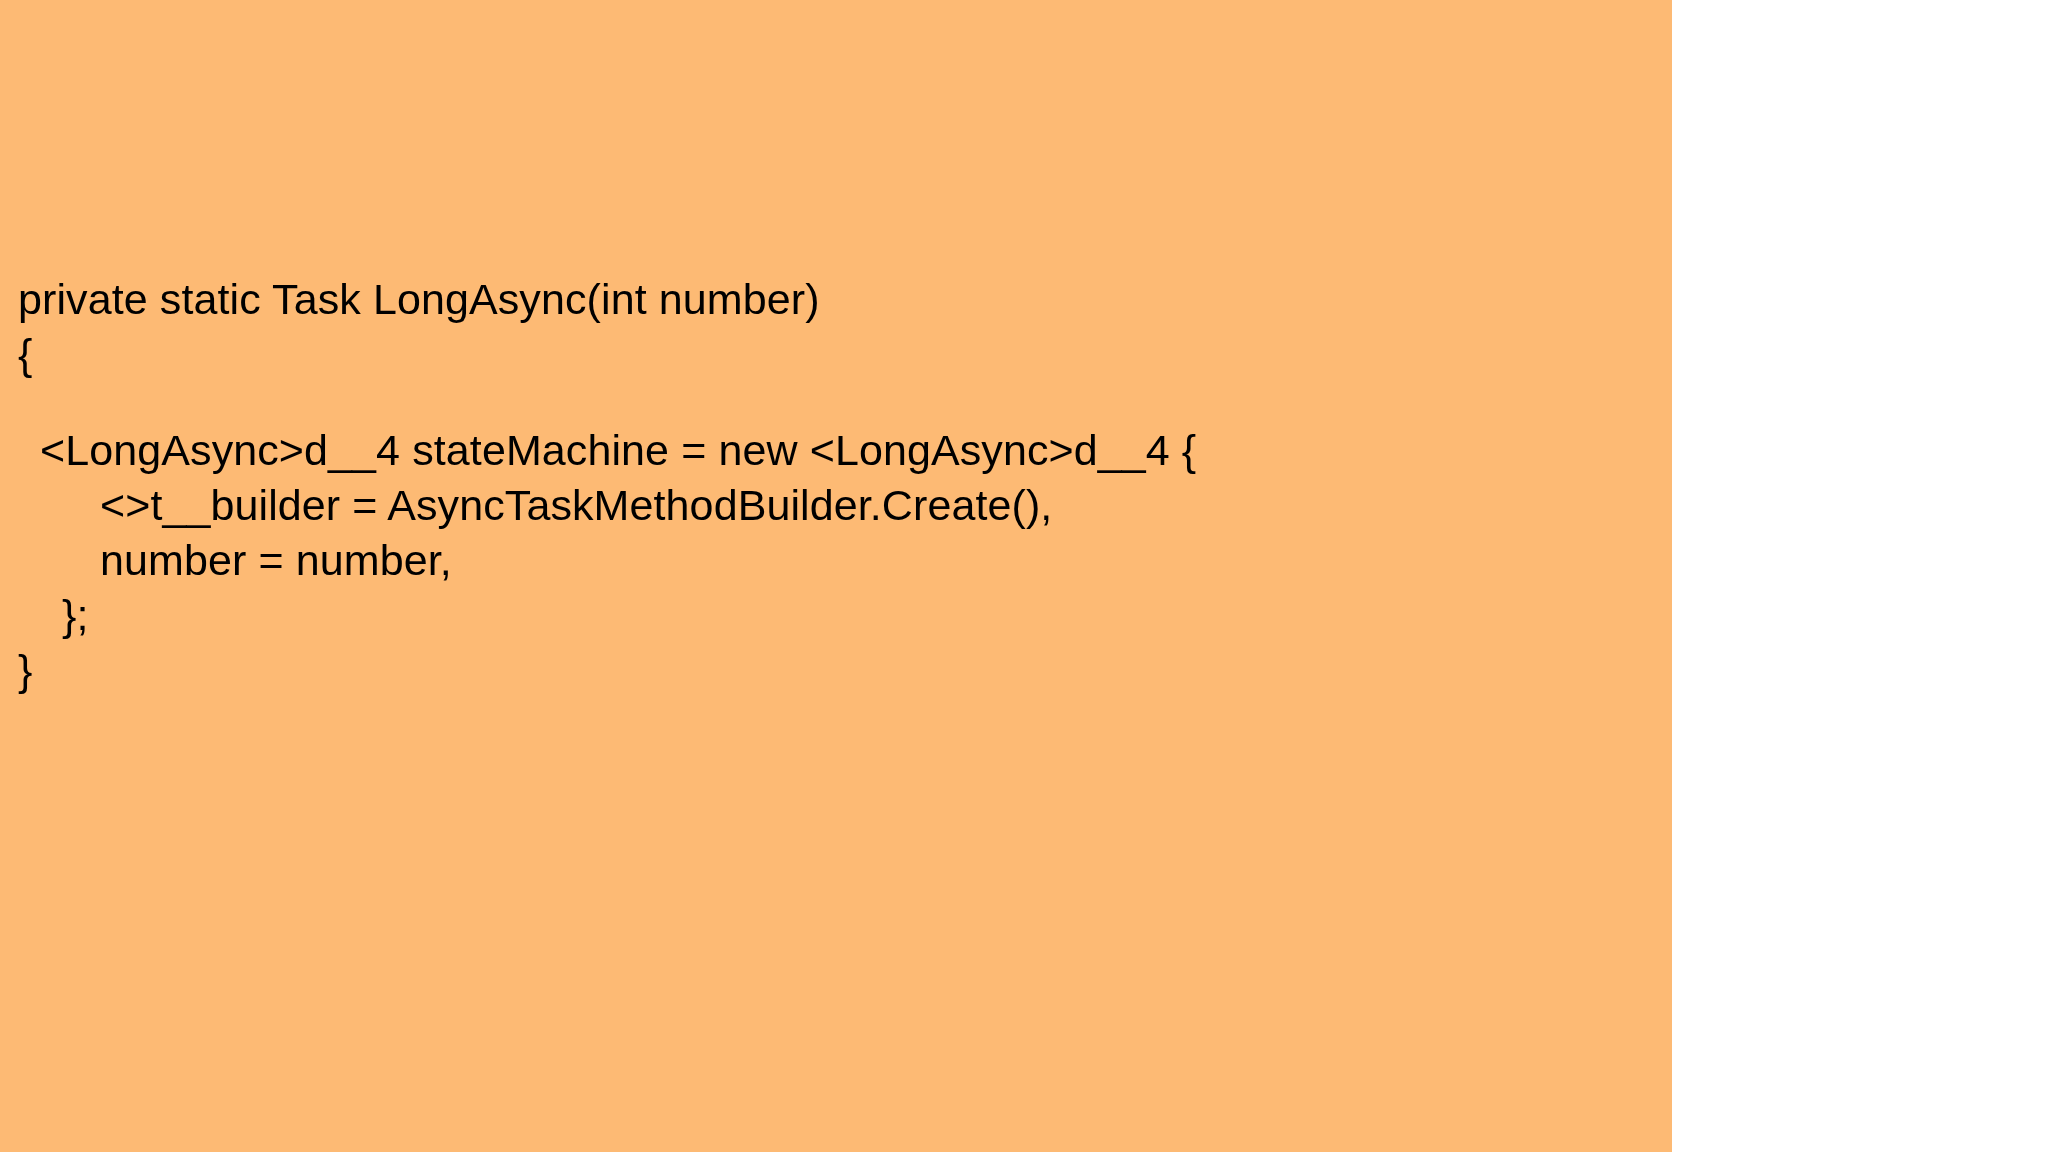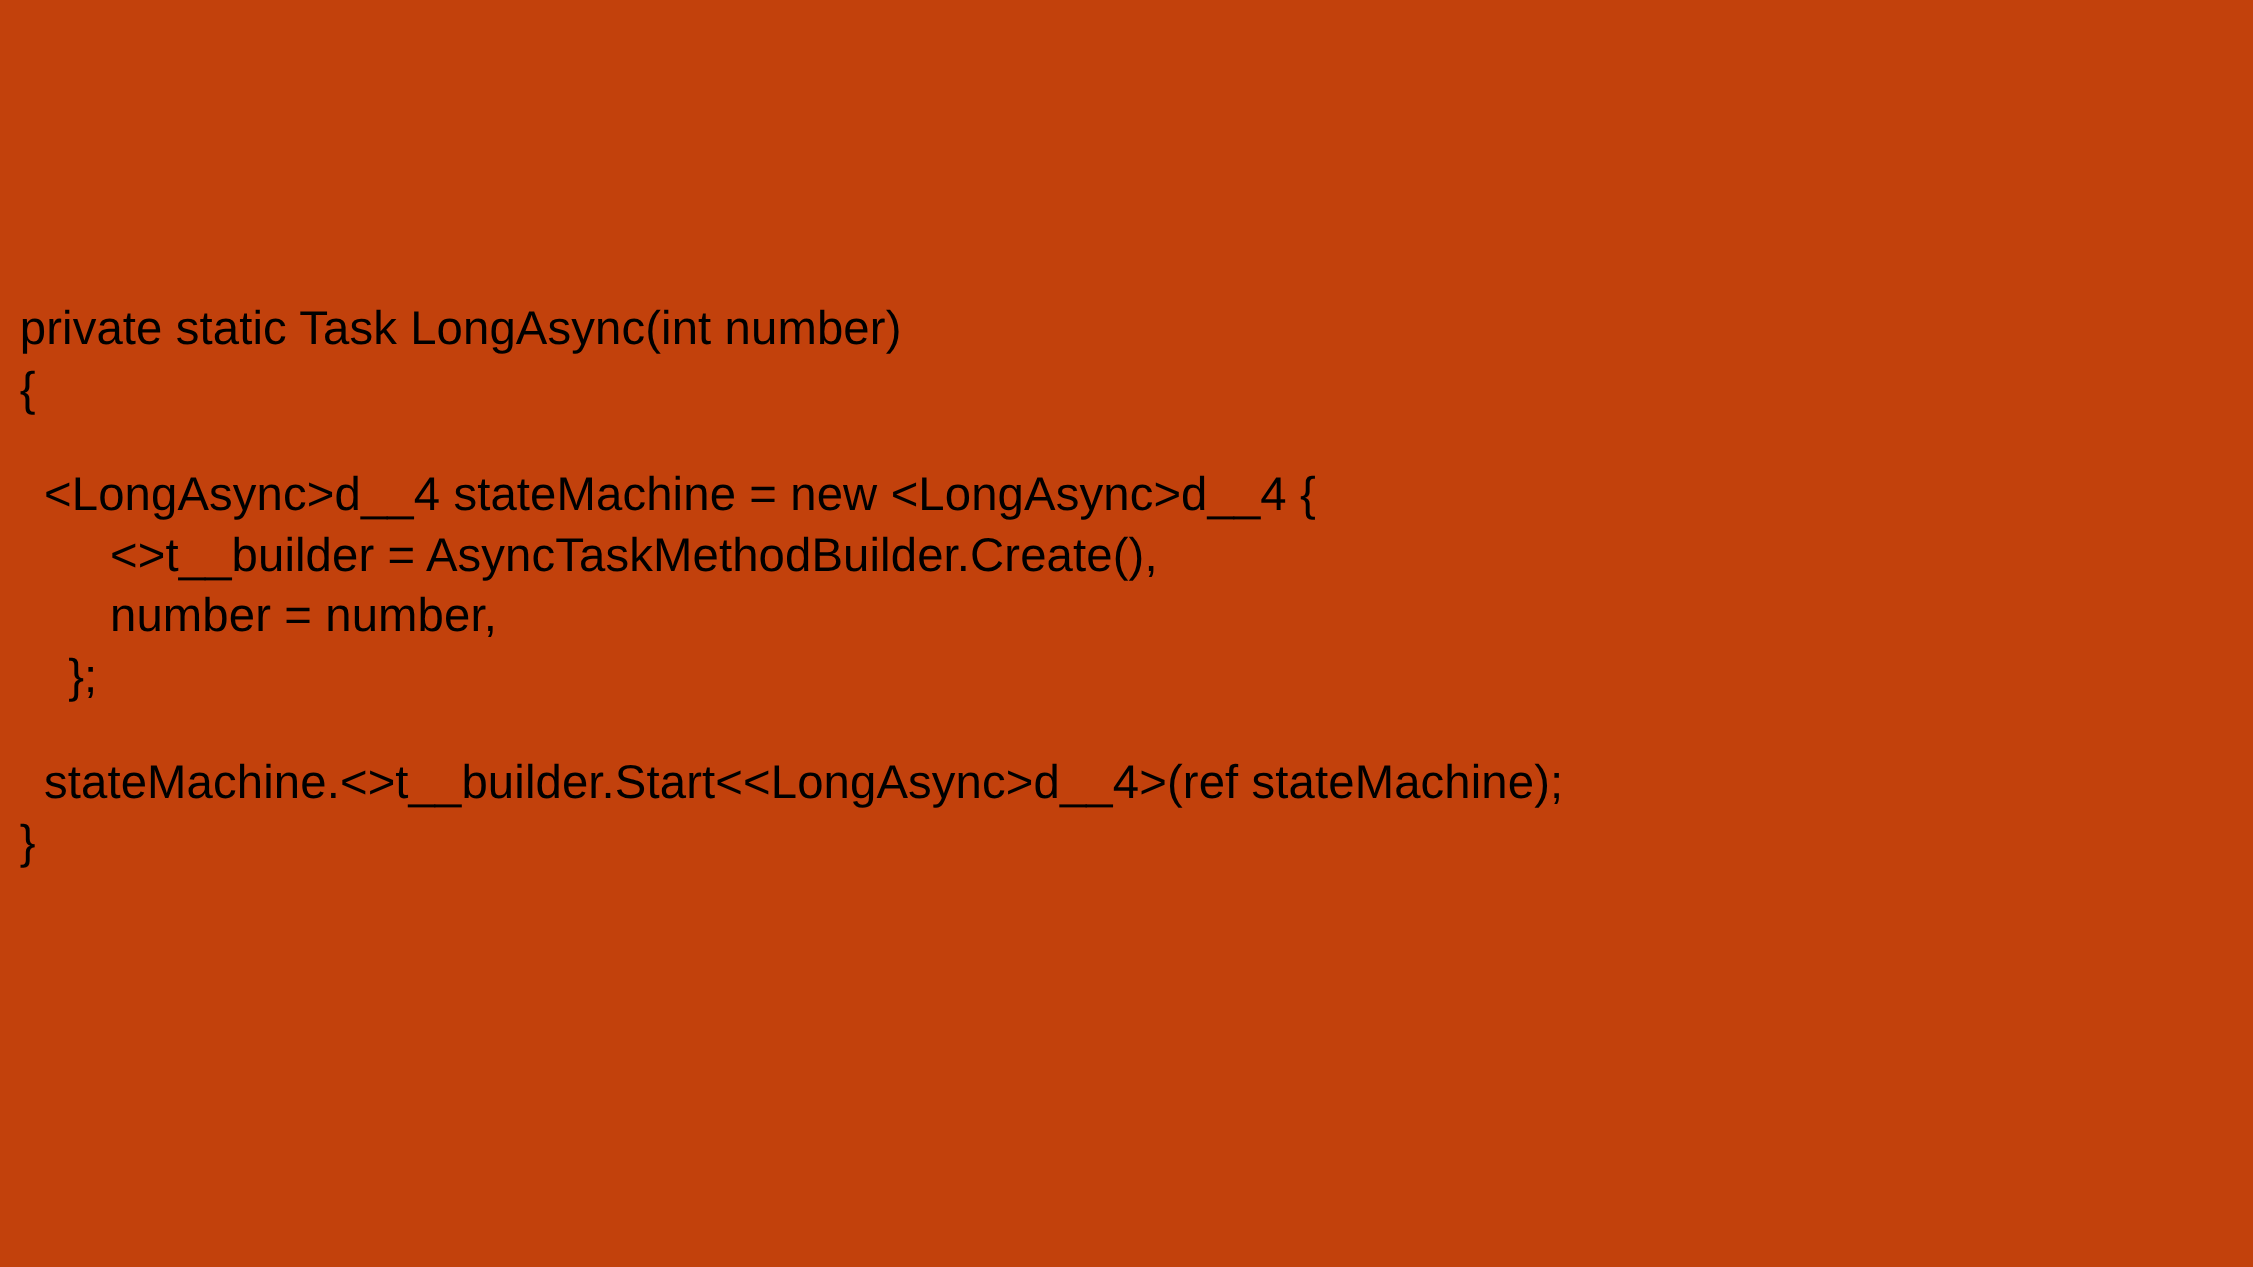--- a/index.html
+++ b/index.html
@@ -9,23 +9,23 @@
   }
   body {
     width: 2048px;
     height: 1152px;
     background: #ffffff;
     font-family: "Liberation Sans", sans-serif;
     overflow: hidden;
   }
   .slide {
     position: relative;
-    width: 2048px;
+    width: 1672px;
     height: 1152px;
-    background: #c2410c;
+    background: #fdba74;
     box-sizing: border-box;
   }
   .code-block {
     position: absolute;
     left: 0;
     top: 272px;
     width: 2048px;
     padding: 0;
     margin: 0;
   }
@@ -58,20 +58,19 @@
 
     <div class="code-line ind-1">&lt;LongAsync&gt;d__4 stateMachine = new &lt;LongAsync&gt;d__4 {</div>
 
     <div class="code-line ind-2">&lt;&gt;t__builder = AsyncTaskMethodBuilder.Create(),</div>
 
     <div class="code-line ind-2">number = number,</div>
 
 
     <div class="code-line ind-close">};</div>
 
-    <div class="code-line ind-1">stateMachine.&lt;&gt;t__builder.Start&lt;&lt;LongAsync&gt;d__4&gt;(ref stateMachine);</div>
 
 
     <div class="code-line ind-0">}</div>
 
   </div>
 
 </div>
 
 </body></html>

